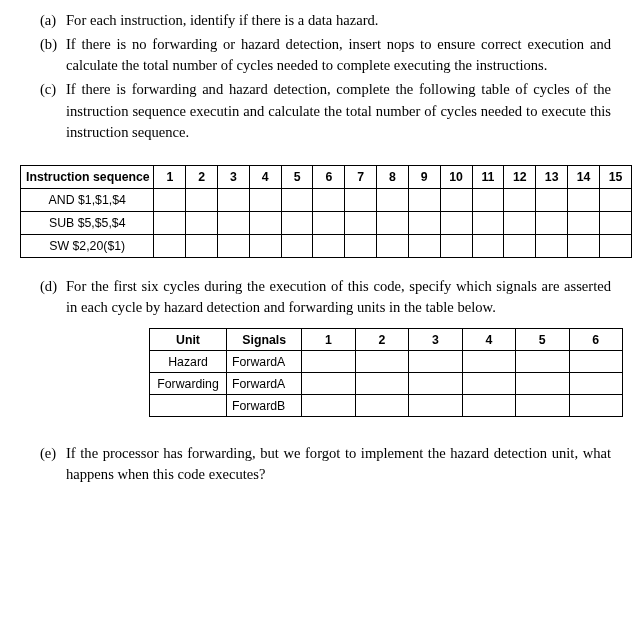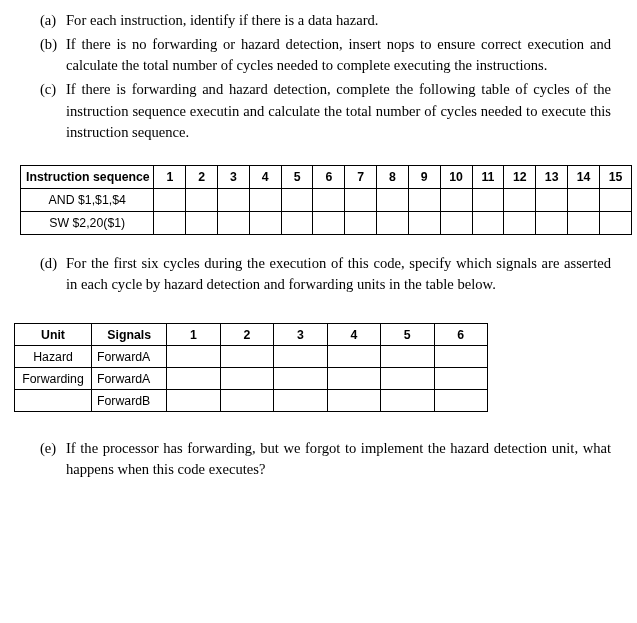--- a/index.html
+++ b/index.html
@@ -80,23 +80,23 @@
   }
   table.inst td.inst-name {
     text-align: center;
     font-size: 12.3px;
     padding: 0 4px;
   }
   table.inst td.cell { width: 31px; }
 
   
   .sig-wrap {
-    margin-top: 28px;
+    margin-top: 10px;
     display: flex;
-    justify-content: flex-start;
+    justify-content: flex-end;
   }
   table.sig { width: 474px; }
   table.sig th {
     font-weight: bold;
     font-size: 12.3px;
     height: 21px;
   }
   table.sig th.unit-col { width: 78px; }
   table.sig th.sig-col  { width: 78px; }
   table.sig th.num-col  { width: 63px; }
@@ -172,20 +172,38 @@
           <td class="cell"></td>
           <td class="cell"></td>
           <td class="cell"></td>
           <td class="cell"></td>
           <td class="cell"></td>
           <td class="cell"></td>
           <td class="cell"></td>
           <td class="cell"></td>
         </tr>
         <tr>
+          <td class="inst-name">SUB $5,$5,$4</td>
+          <td class="cell"></td>
+          <td class="cell"></td>
+          <td class="cell"></td>
+          <td class="cell"></td>
+          <td class="cell"></td>
+          <td class="cell"></td>
+          <td class="cell"></td>
+          <td class="cell"></td>
+          <td class="cell"></td>
+          <td class="cell"></td>
+          <td class="cell"></td>
+          <td class="cell"></td>
+          <td class="cell"></td>
+          <td class="cell"></td>
+          <td class="cell"></td>
+        </tr>
+        <tr>
           <td class="inst-name">SW $2,20($1)</td>
           <td class="cell"></td>
           <td class="cell"></td>
           <td class="cell"></td>
           <td class="cell"></td>
           <td class="cell"></td>
           <td class="cell"></td>
           <td class="cell"></td>
           <td class="cell"></td>
           <td class="cell"></td>

